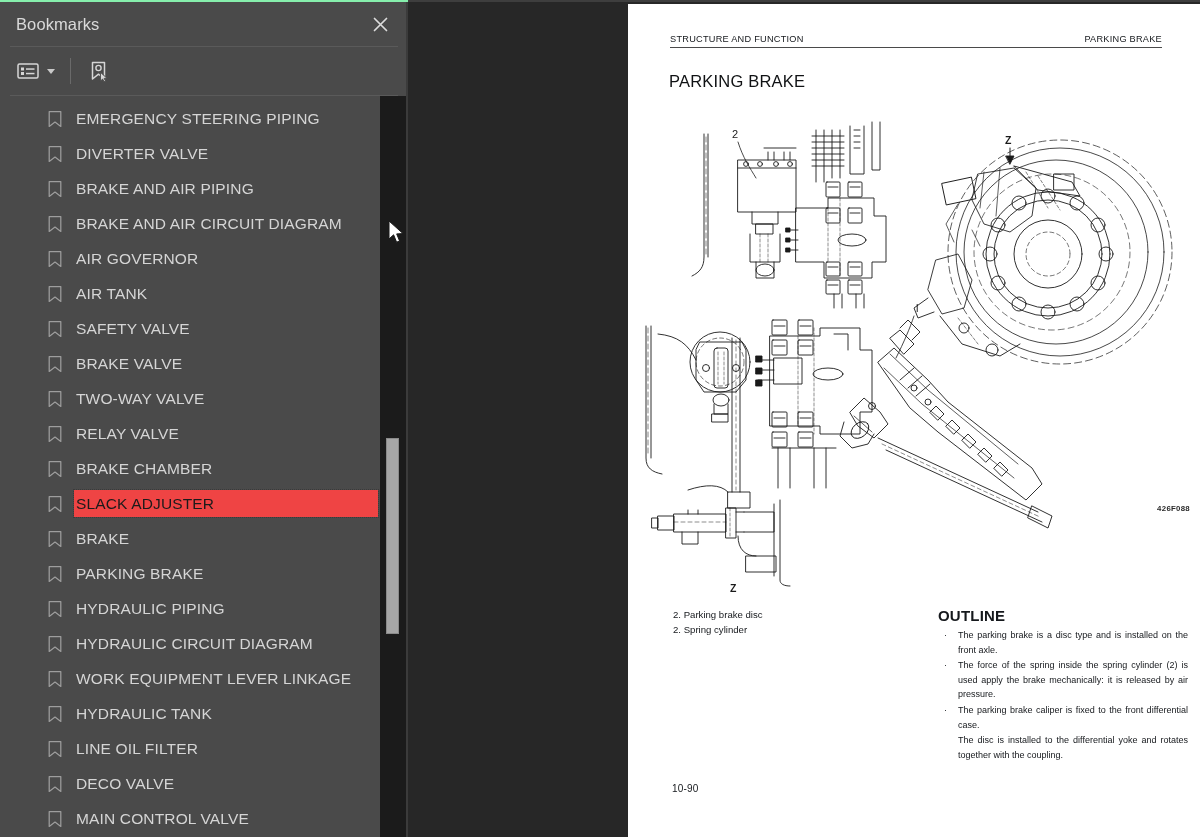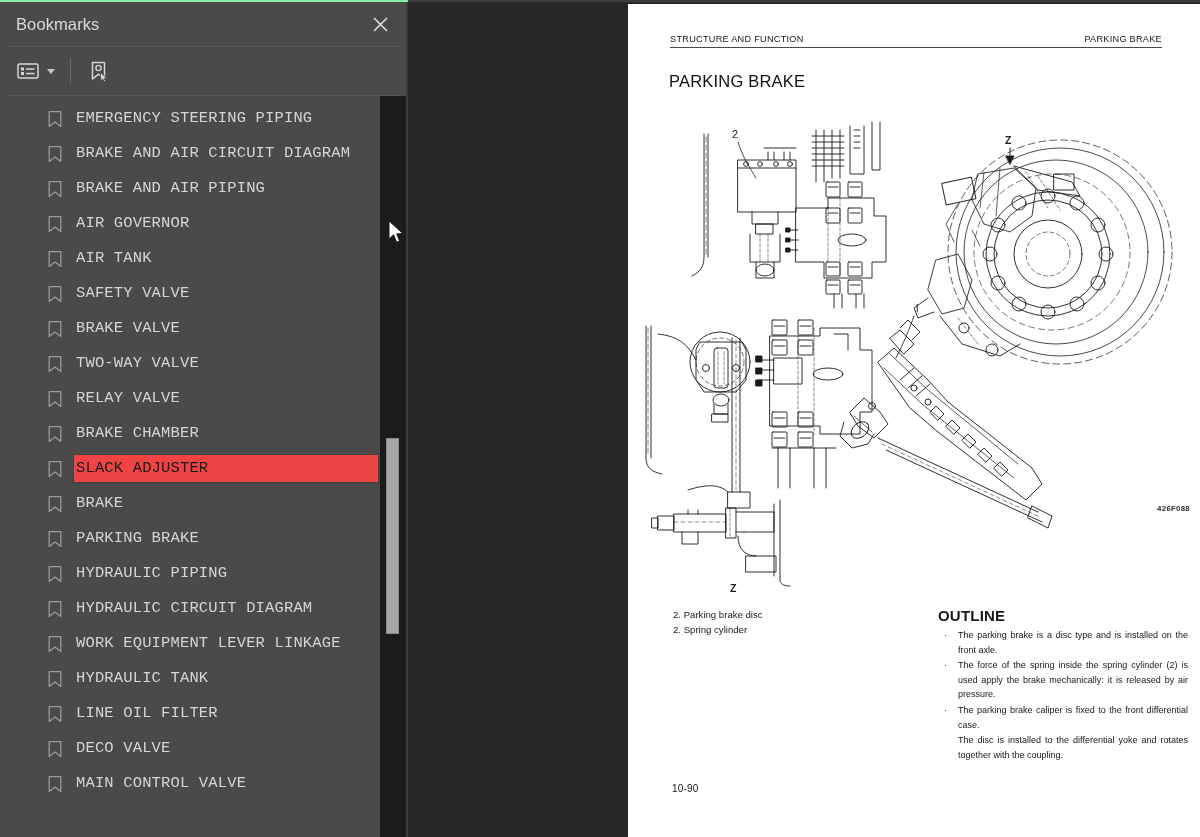--- a/index.html
+++ b/index.html
@@ -104,21 +104,20 @@
     height: 1px;
     background: #5a5a5a;
     margin: 0 10px;
   }
 
   
   .sb-listwrap {
     position: relative;
     flex: 1 1 auto;
     overflow: hidden;
-    font-family: Liberation Mono, monospace;
   }
   .sb-list {
     position: absolute;
     left: 0; top: 0;
     width: 380px;
     padding-top: 5px;
     box-sizing: border-box;
   }
   .bm-row {
     height: 35px;
@@ -383,27 +382,33 @@
           <div class="bm-row">
             <svg class="bm-icon" viewBox="0 0 16 18">
               <path d="M2.2 1.6 H13.8 V16.4 L8 12.1 L2.2 16.4 Z" fill="none" stroke="#9d9d9d" stroke-width="1.25" stroke-linejoin="round"></path>
             </svg>
             <span class="bm-label">EMERGENCY STEERING PIPING</span>
           </div>
           <div class="bm-row">
             <svg class="bm-icon" viewBox="0 0 16 18">
               <path d="M2.2 1.6 H13.8 V16.4 L8 12.1 L2.2 16.4 Z" fill="none" stroke="#9d9d9d" stroke-width="1.25" stroke-linejoin="round"></path>
             </svg>
+            <span class="bm-label">DIVERTER VALVE</span>
+          </div>
+          <div class="bm-row">
+            <svg class="bm-icon" viewBox="0 0 16 18">
+              <path d="M2.2 1.6 H13.8 V16.4 L8 12.1 L2.2 16.4 Z" fill="none" stroke="#9d9d9d" stroke-width="1.25" stroke-linejoin="round"></path>
+            </svg>
+            <span class="bm-label">BRAKE AND AIR PIPING</span>
+          </div>
+          <div class="bm-row">
+            <svg class="bm-icon" viewBox="0 0 16 18">
+              <path d="M2.2 1.6 H13.8 V16.4 L8 12.1 L2.2 16.4 Z" fill="none" stroke="#9d9d9d" stroke-width="1.25" stroke-linejoin="round"></path>
+            </svg>
             <span class="bm-label">BRAKE AND AIR CIRCUIT DIAGRAM</span>
-          </div>
-          <div class="bm-row">
-            <svg class="bm-icon" viewBox="0 0 16 18">
-              <path d="M2.2 1.6 H13.8 V16.4 L8 12.1 L2.2 16.4 Z" fill="none" stroke="#9d9d9d" stroke-width="1.25" stroke-linejoin="round"></path>
-            </svg>
-            <span class="bm-label">BRAKE AND AIR PIPING</span>
           </div>
           <div class="bm-row">
             <svg class="bm-icon" viewBox="0 0 16 18">
               <path d="M2.2 1.6 H13.8 V16.4 L8 12.1 L2.2 16.4 Z" fill="none" stroke="#9d9d9d" stroke-width="1.25" stroke-linejoin="round"></path>
             </svg>
             <span class="bm-label">AIR GOVERNOR</span>
           </div>
           <div class="bm-row">
             <svg class="bm-icon" viewBox="0 0 16 18">
               <path d="M2.2 1.6 H13.8 V16.4 L8 12.1 L2.2 16.4 Z" fill="none" stroke="#9d9d9d" stroke-width="1.25" stroke-linejoin="round"></path>

